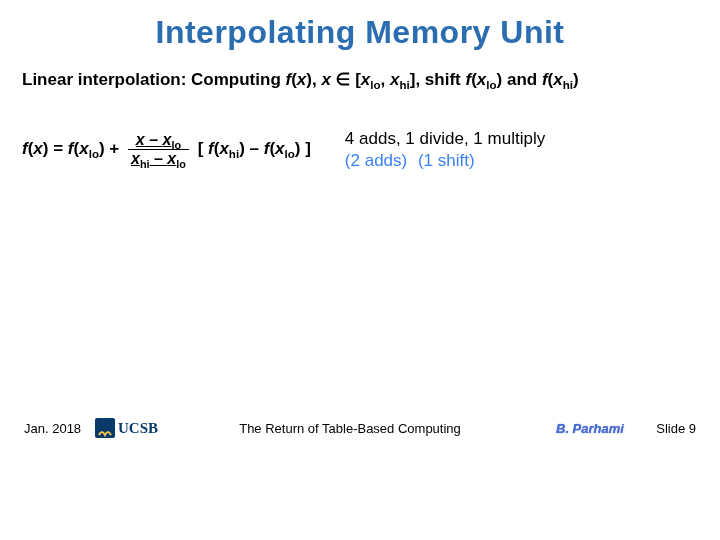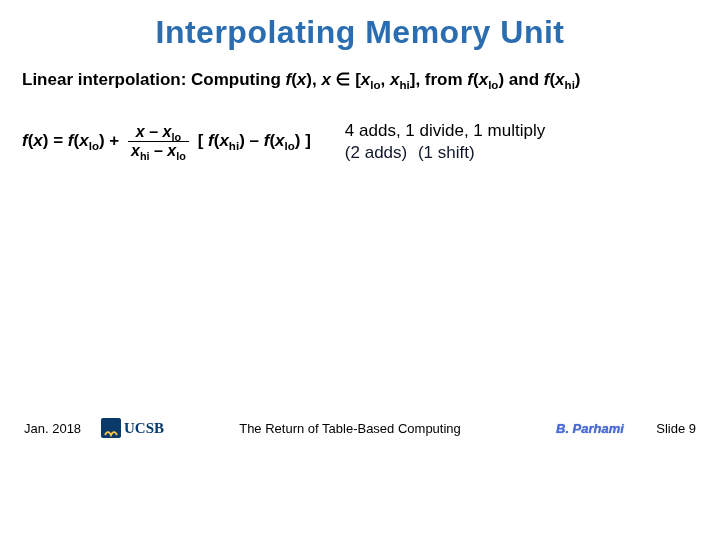--- a/index.html
+++ b/index.html
@@ -43,56 +43,57 @@
     font-style: italic;
     white-space: nowrap;
     flex: 0 0 auto;
   }
   .formula .rm { font-style: normal; }
   .frac {
     display: inline-block;
     vertical-align: middle;
     text-align: center;
     line-height: 1.0;
-    margin: 8px 4px;
+    margin: 16px 4px;
+    text-decoration: underline;
   }
   .frac .num {
     display: block;
     border-bottom: 1.5px solid #000;
     padding: 0 3px 1px 3px;
     font-size: 16px;
   }
   .frac .den {
     display: block;
     padding: 1px 3px 0 3px;
     font-size: 16px;
   }
   sub { font-size: 0.68em; vertical-align: sub; line-height: 0; }
   .costnote {
     margin-left: 34px;
     font-size: 17px;
     font-weight: normal;
     line-height: 1.25;
   }
-  .costnote .red { color: #0f172a; }
+  .costnote .red { color: #3b82f6; }
 
   .footer {
     position: absolute;
     bottom: 14px;
     left: 0;
     width: 720px;
     padding: 0 24px;
     box-sizing: border-box;
     display: flex;
     align-items: center;
     font-size: 13px;
     color: #000;
   }
   .footer .date { flex: 0 0 70px; }
-  .footer .logo { flex: 0 0 80px; display: flex; align-items: center; justify-content: flex-end; }
+  .footer .logo { flex: 0 0 80px; display: flex; align-items: center; }
   .footer .center { flex: 1 1 auto; text-align: center; padding-right: 30px; }
   .footer .author {
     flex: 0 0 80px;
     color: #4a6bd4;
     font-weight: bold;
     font-style: italic;
     text-align: left;
     text-shadow: 0 0 1px #4a6bd4;
   }
   .footer .slidenum { flex: 0 0 60px; text-align: right; }
@@ -101,21 +102,21 @@
   .logo svg { display: block; }
 </style>
 </head>
 <body>
 
 <div class="slide">
 
   <div class="title">Interpolating Memory Unit</div>
 
   <div class="subtitle">
-    <span>Linear interpolation: Computing </span><i><span>f</span></i>(<i><span>x</span></i>)<span>, </span><i><span>x</span></i><span> ∈ [</span><i><span>x</span></i><sub>lo</sub><span>, </span><i><span>x</span></i><sub>hi</sub><span>], from </span><i><span>f</span></i>(<i><span>x</span></i><sub>lo</sub>)<span> and </span><i><span>f</span></i>(<i><span>x</span></i><sub>hi</sub>)
+    <span>Linear interpolation: Computing </span><i><span>f</span></i>(<i><span>x</span></i>)<span>, </span><i><span>x</span></i><span> ∈ [</span><i><span>x</span></i><sub>lo</sub><span>, </span><i><span>x</span></i><sub>hi</sub><span>], shift </span><i><span>f</span></i>(<i><span>x</span></i><sub>lo</sub>)<span> and </span><i><span>f</span></i>(<i><span>x</span></i><sub>hi</sub>)
   </div>
 
   <div class="formula-row">
     <div class="formula">
       <span>f</span><span class="rm">(</span><span>x</span><span class="rm">)</span><span class="rm">  =  </span><span>f</span><span class="rm">(</span><span>x</span><sub class="rm">lo</sub><span class="rm">)</span><span class="rm"> + </span><span class="frac"><span class="num"><span>x</span><span class="rm"> – </span><span>x</span><sub class="rm">lo</sub></span><span class="den"><span>x</span><sub class="rm">hi</sub><span class="rm"> – </span><span>x</span><sub class="rm">lo</sub></span></span><span class="rm"> [ </span><span>f</span><span class="rm">(</span><span>x</span><sub class="rm">hi</sub><span class="rm">)</span><span class="rm"> – </span><span>f</span><span class="rm">(</span><span>x</span><sub class="rm">lo</sub><span class="rm">)</span><span class="rm"> ]</span>
     </div>
 
     <div class="costnote">
       <div>4 adds, 1 divide, 1 multiply</div>
       <div>

